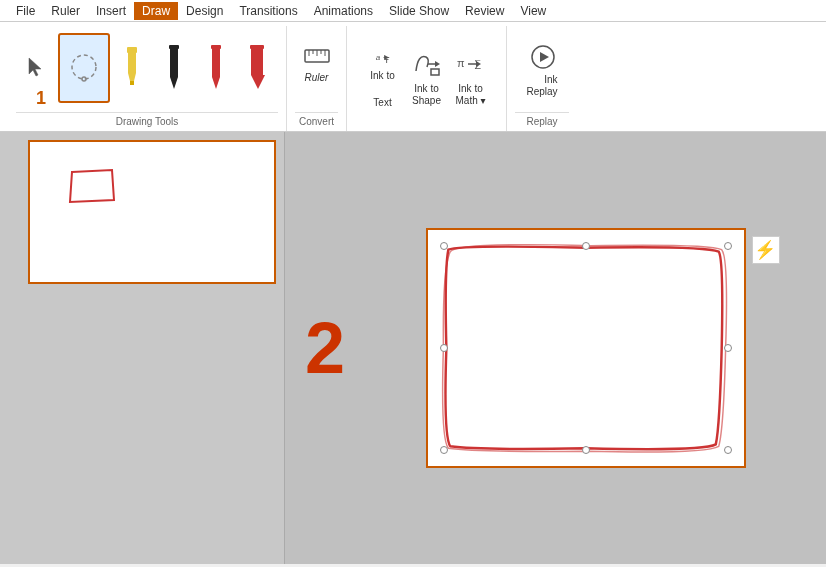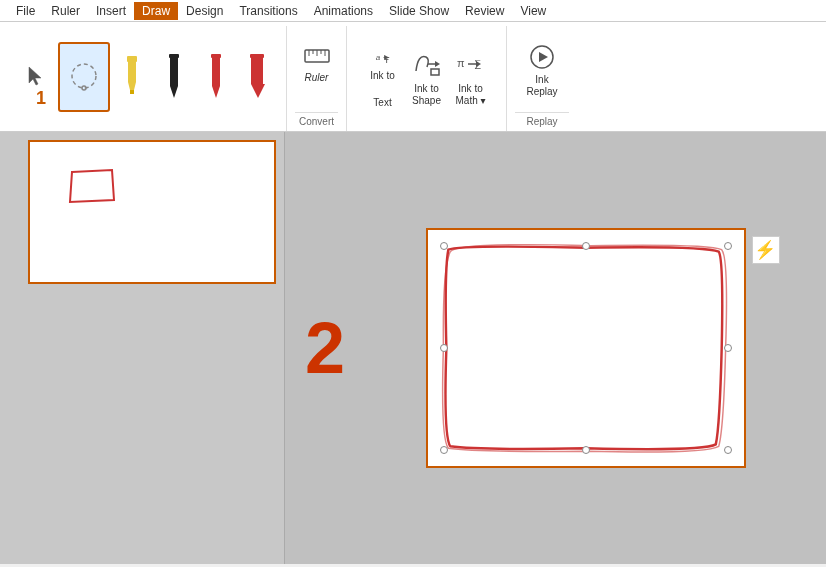--- a/index.html
+++ b/index.html
@@ -245,20 +245,21 @@
         </div>
 
         <div class="ribbon-btn" style="height:70px;">
           <svg width="22" height="44" viewBox="0 0 22 44">
             <rect x="3" y="0" width="14" height="4" fill="#cc3333" rx="1"></rect>
             <rect x="4" y="4" width="12" height="26" fill="#cc3333"></rect>
             <polygon points="4,30 18,30 11,44" fill="#cc3333"></polygon>
           </svg>
         </div>
       </div>
+      <div class="ribbon-group-label">Drawing Tools</div>
     </div>
 
     <div class="ribbon-group" style="min-width: 60px;">
       <div class="ribbon-items" style="flex:1; align-items: flex-start; font-style: italic;">
         <div class="ribbon-btn" style="height:70px;">
           <svg width="28" height="28" viewBox="0 0 28 28">
             <rect x="2" y="8" width="24" height="12" fill="none" stroke="#555" stroke-width="1.5" rx="1"></rect>
             <line x1="6" y1="8" x2="6" y2="14" stroke="#555" stroke-width="1"></line>
             <line x1="10" y1="8" x2="10" y2="12" stroke="#555" stroke-width="1"></line>
             <line x1="14" y1="8" x2="14" y2="14" stroke="#555" stroke-width="1"></line>
@@ -311,21 +312,21 @@
             <text x="18" y="18" font-size="10" fill="#555">∑</text>
           </svg>
           <span style="font-size:10px; line-height:1.2; text-align:center;">Ink to</span>
           <span style="font-size:10px; line-height:1.2; text-align:left;">Math ▾</span>
         </div>
       </div>
     </div>
 
     <div class="ribbon-group" style="min-width: 70px; border-right:none;">
       <div class="ribbon-items" style="flex:1; align-items:center;">
-        <div class="ribbon-btn" style="height:70px;">
+        <div class="ribbon-btn" style="height:70px;align-items:flex-end;">
           <svg width="30" height="30" viewBox="0 0 30 30">
             <circle cx="15" cy="15" r="11" fill="none" stroke="#555" stroke-width="1.5"></circle>
             <polygon points="12,10 12,20 21,15" fill="#555"></polygon>
           </svg>
           <span style="font-size:10px; line-height:1.2; text-align:center;">Ink</span>
           <span style="font-size:10px; line-height:1.2; text-align:center;">Replay</span>
         </div>
       </div>
       <div class="ribbon-group-label">Replay</div>
     </div>

